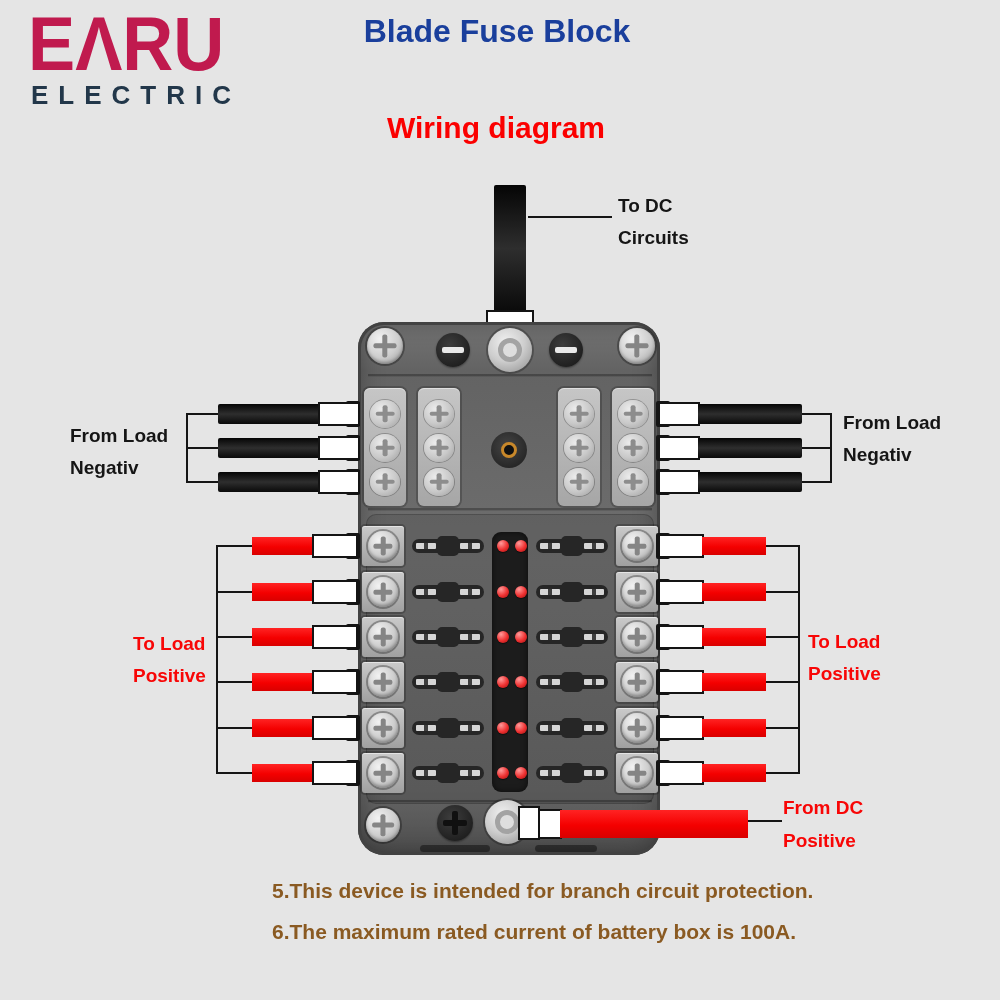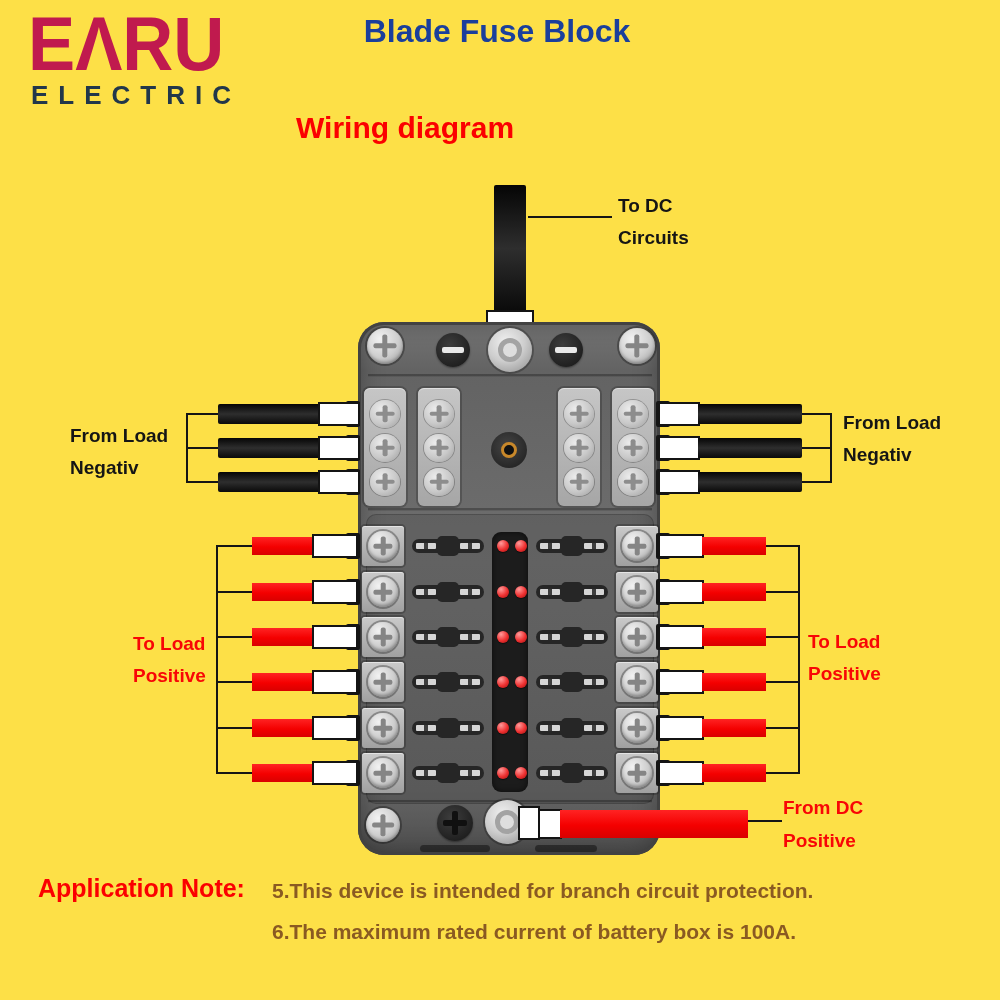--- a/index.html
+++ b/index.html
@@ -1,25 +1,25 @@
 <!DOCTYPE html>
 <html><head>
 <meta charset="utf-8">
 <style>
   html,body{margin:0;padding:0;background:#ffffff;}
-  .canvas{position:relative;width:1000px;height:1000px;background:#fde047;overflow:hidden;
+  .canvas{position:relative;width:1000px;height:1000px;background:#e5e5e5;overflow:hidden;
           font-family:"Liberation Sans", sans-serif; -webkit-font-smoothing:antialiased;}
   .abs{position:absolute;box-sizing:border-box;}
   
   .logo-earu{left:28px;top:6px;font-size:76px;font-weight:bold;color:#c01a4e;letter-spacing:0px;
              transform:scaleX(.93);transform-origin:left top;line-height:1;}
   .logo-electric{left:31px;top:82px;font-size:26px;font-weight:bold;color:#22374a;letter-spacing:10px;line-height:1;}
   .title{left:297px;top:14px;width:400px;text-align:center;font-size:32px;font-weight:bold;color:#1a3f9c;line-height:1.1;}
   .subtitle{left:294px;top:68px;width:400px;text-align:center;font-size:26px;color:#1b1b1b;line-height:1.1;}
-  .wiring{left:296px;top:110px;width:400px;text-align:left;font-size:30px;font-weight:bold;color:#fb0000;line-height:1.2;}
+  .wiring{left:296px;top:110px;width:400px;text-align:center;font-size:30px;font-weight:bold;color:#fb0000;line-height:1.2;}
   
   .lbl{font-size:19px;font-weight:bold;color:#151515;line-height:1;white-space:nowrap;}
   .lbl.red{color:#f80606;}
   .leader{height:2px;background:#151515;}
   .bracket-v{width:2px;background:#151515;}
   .stub{height:2px;background:#151515;}
   
   .device{left:358px;top:322px;width:302px;height:533px;border-radius:26px;
           background:linear-gradient(180deg,#757575,#636363 9%,#6e6e6e 45%,#646464 88%,#4e4e4e);
           box-shadow:inset 0 0 0 3px #424242, inset 0 0 26px rgba(0,0,0,.35);}
@@ -300,16 +300,15 @@
   <div class="abs lbl red" style="left:133px;top:634px">To Load</div>
   <div class="abs lbl red" style="left:133px;top:666px">Positive</div>
 
   <div class="abs lbl red" style="left:808px;top:632px">To Load</div>
   <div class="abs lbl red" style="left:808px;top:664px">Positive</div>
 
   <div class="abs lbl red" style="left:783px;top:798px">From DC</div>
   <div class="abs lbl red" style="left:783px;top:831px">Positive</div>
   <div class="abs leader" style="left:748px;top:820px;width:34px"></div>
 
-  <div class="abs note-head">Application Note:</div>
   <div class="abs note-item" style="top:880px">5.This device is intended for branch circuit protection.</div>
   <div class="abs note-item" style="top:921px">6.The maximum rated current of battery box is 100A.</div>
 </div>
 
 </body></html>

